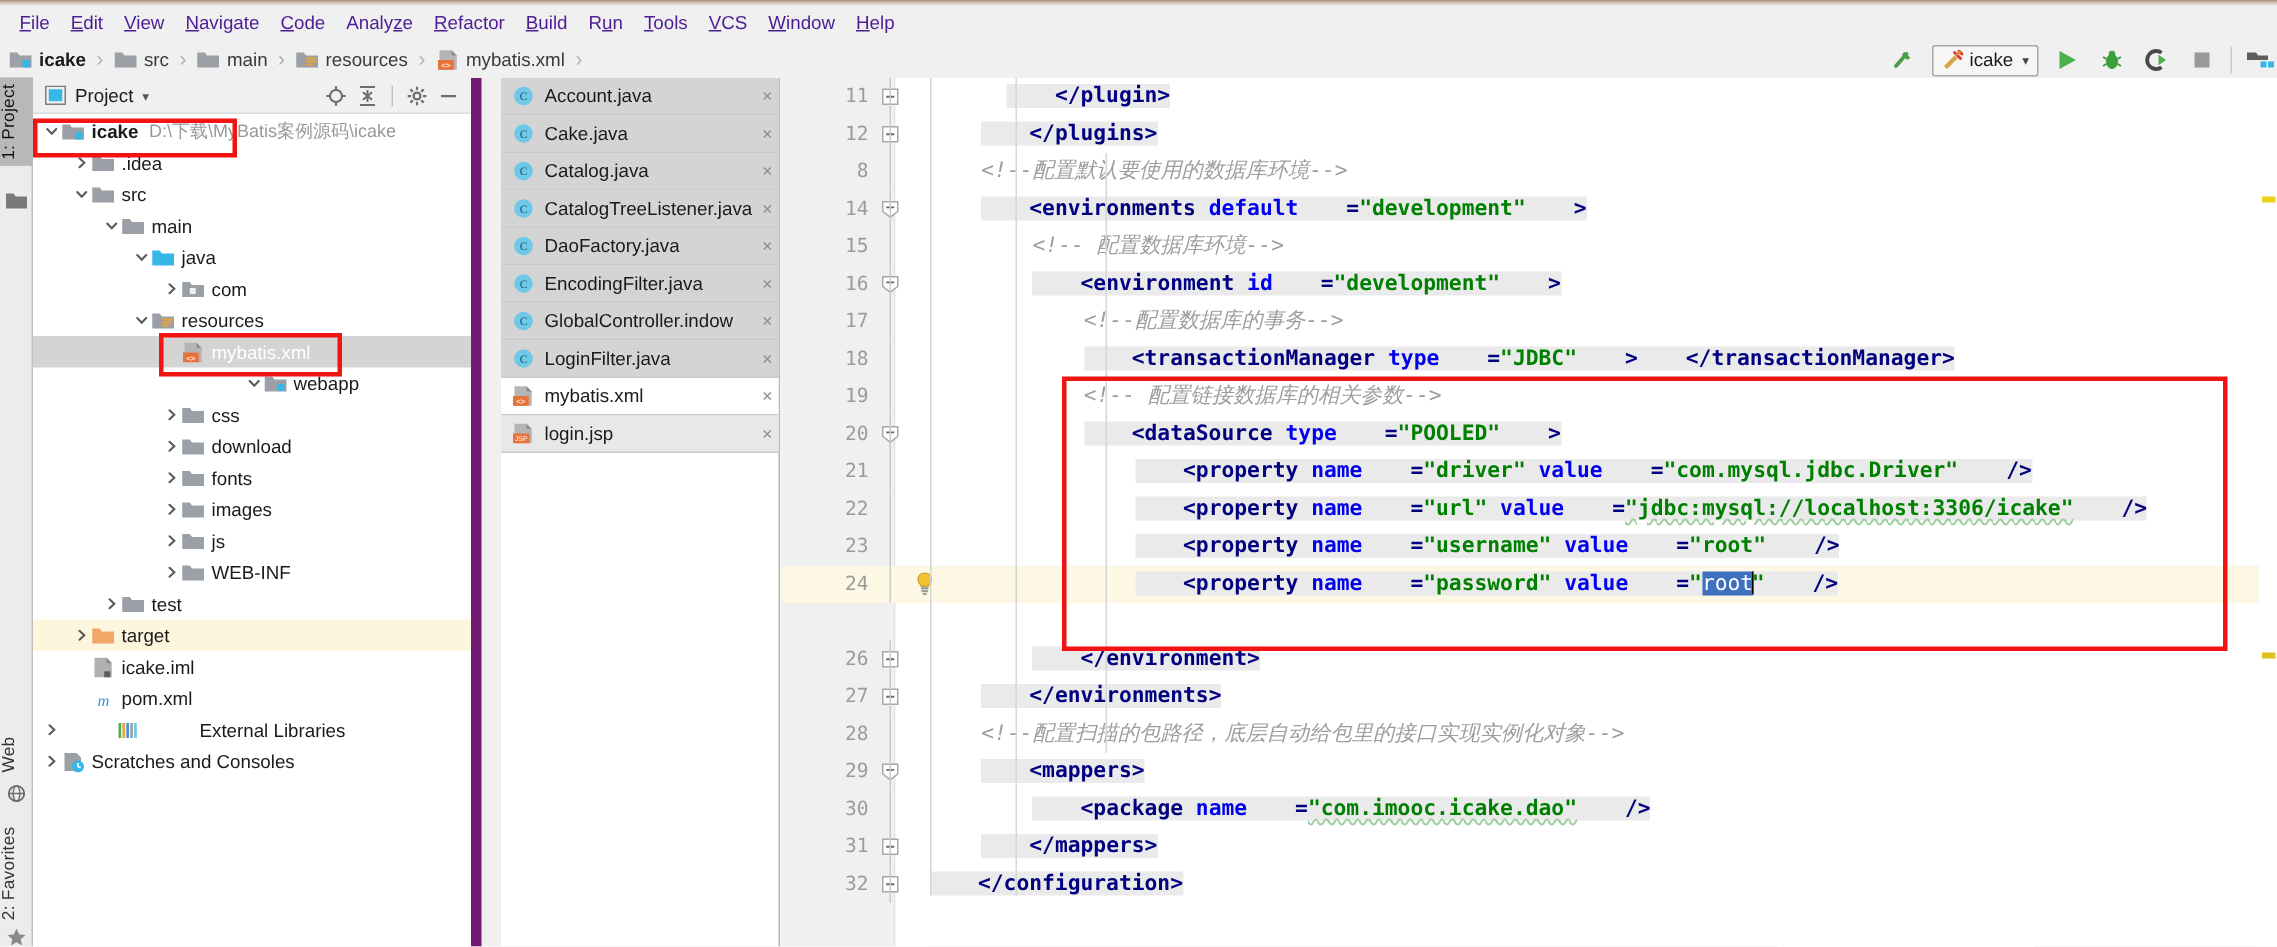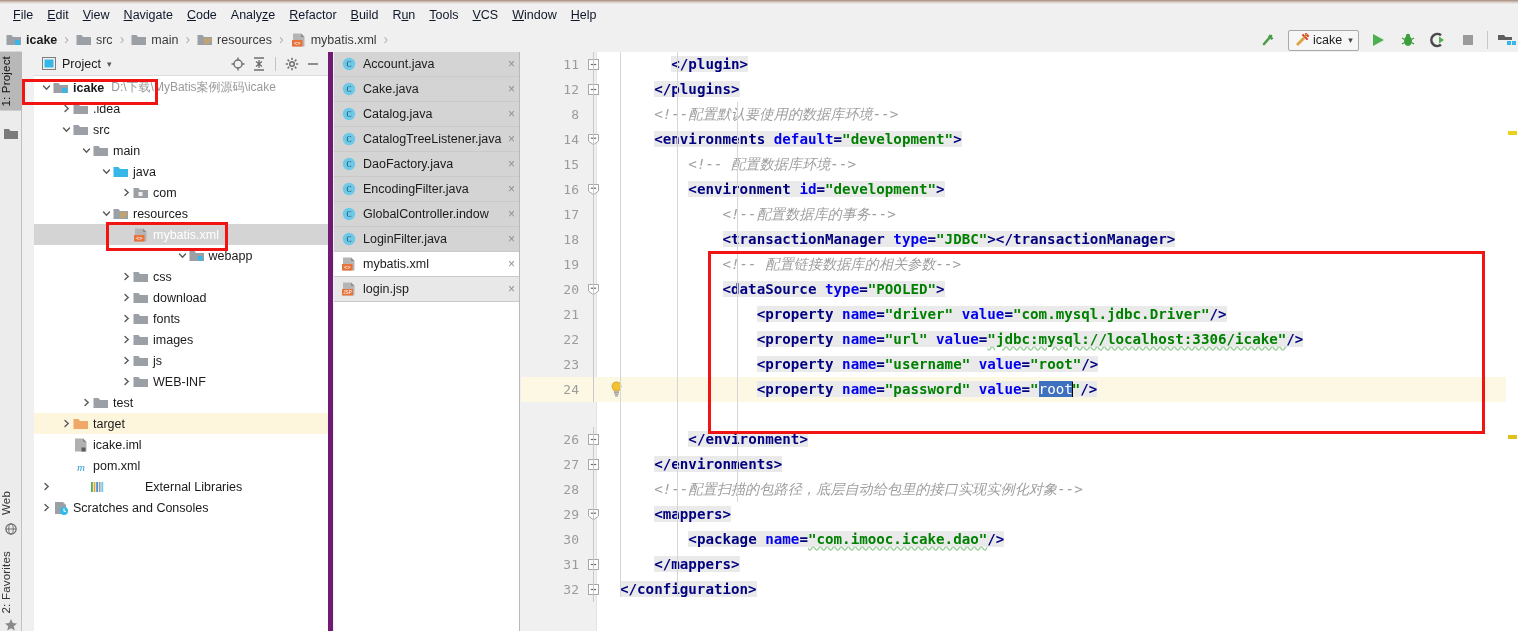--- a/index.html
+++ b/index.html
@@ -12,21 +12,21 @@
   }
   #app { position:relative; width:1518px; height:631px; background:#f0f0f0; }
 
   
   .win-border { position:absolute; left:0; top:0; width:1518px; height:4px;
                 background:linear-gradient(to bottom,#a5897a,#d8c9c0,#efefef); }
 
   
   .menubar { position:absolute; left:0; top:4px; width:1518px; height:21px;
              background:#f0f0f0; display:flex; align-items:center; padding-left:6px; }
-  .menu-item { padding:2px 7px; font-size:12.5px; color:#0f172a; cursor:default;
+  .menu-item { padding:2px 7px; font-size:12.5px; color:#4c1d95; cursor:default;
                font-family:"Liberation Sans", sans-serif; white-space:nowrap; }
   .menu-item .ul { text-decoration:underline; }
 
   
   .breadcrumb { position:absolute; left:0; top:28px; width:1250px; height:24px;
                 background:#f0f0f0; display:flex; align-items:center; padding-left:5px; }
   .crumb { display:flex; align-items:center; gap:4px; padding:0 1px; }
   .crumb .txt { font-size:12.5px; color:#3a3a3a; }
   .crumb.first .txt { font-weight:bold; color:#1a1a1a; }
   .crumb-sep { color:#b0b0b0; font-size:14px; padding:0 6px 2px 6px; }
@@ -45,21 +45,21 @@
                background:#ececec; border-right:1px solid #c0c0c0; }
   .vtab { position:absolute; left:0; width:22px;
           writing-mode:vertical-rl; transform:rotate(180deg);
           font-size:11.5px; color:#333; text-align:center;
           padding:4px 0; letter-spacing:0.2px; white-space:nowrap; }
   .vtab.active { background:#b8b8b8; color:#111; }
   .strip-icon { position:absolute; left:4px; width:14px; height:12px; }
 
   
   .project-panel { position:absolute; left:22px; top:52px; width:299px; height:579px;
-                   background:#fff; border-right:5px solid #701a75;margin-left:12px; }
+                   background:#fff; border-right:7px solid #701a75; }
   .pp-header { height:24px; background:#f0f0f0; display:flex; align-items:center;
                padding:0 4px 0 8px; border-bottom:1px solid #dcdcdc; }
   .pp-title { font-size:12.5px; color:#1a1a1a; margin-left:6px; }
   .pp-caret { margin-left:6px; color:#555; font-size:9px; }
   .pp-tools { margin-left:auto; display:flex; align-items:center; gap:7px; padding-right:4px; }
   .pp-divider { width:1px; height:14px; background:#c4c4c4; margin:0 2px; }
 
   .tree { position:absolute; top:25px; left:0; right:0; bottom:0; overflow:hidden;
           background:#fff; padding-top:1px; }
   .trow { height:21px; display:flex; align-items:center; white-space:nowrap;
@@ -94,21 +94,21 @@
   .line.caret { background:#fcf8e4; }
   .lnum { position:absolute; left:0; width:58px; text-align:right;
           font-family:"DejaVu Sans Mono", monospace; font-size:13px; color:#9b9b9b; }
   .foldbox { position:absolute; left:66px; width:13px; height:13px; top:6px; }
   .bulb { position:absolute; left:88px; top:4px; width:16px; height:16px; }
 
   .code { position:absolute; left:99px; white-space:pre;
           font-family:"DejaVu Sans Mono", monospace; font-size:14.2px;
           letter-spacing:0px; line-height:25px; }
   .tagbg { background:#eaeaea; }
-  .tg  { color:#000080; font-weight:bold; }
+  .tg  { color:#000080; font-weight:bold;margin-left:32px; }
   .at  { color:#0000ee; font-weight:bold; }
   .vl  { color:#008000; font-weight:bold; }
   .cm  { color:#9e9e9e; font-style:italic; }
   .sel { background:#3f6fbf; color:#ffffff; }
   .wavy { text-decoration:underline; text-decoration-style:wavy;
           text-decoration-color:#9fd0a0; text-underline-offset:2px; }
   .caret-bar { display:inline-block; width:1px; height:15px; background:#000;
                vertical-align:-3px; margin:0 -1px; }
 
   

